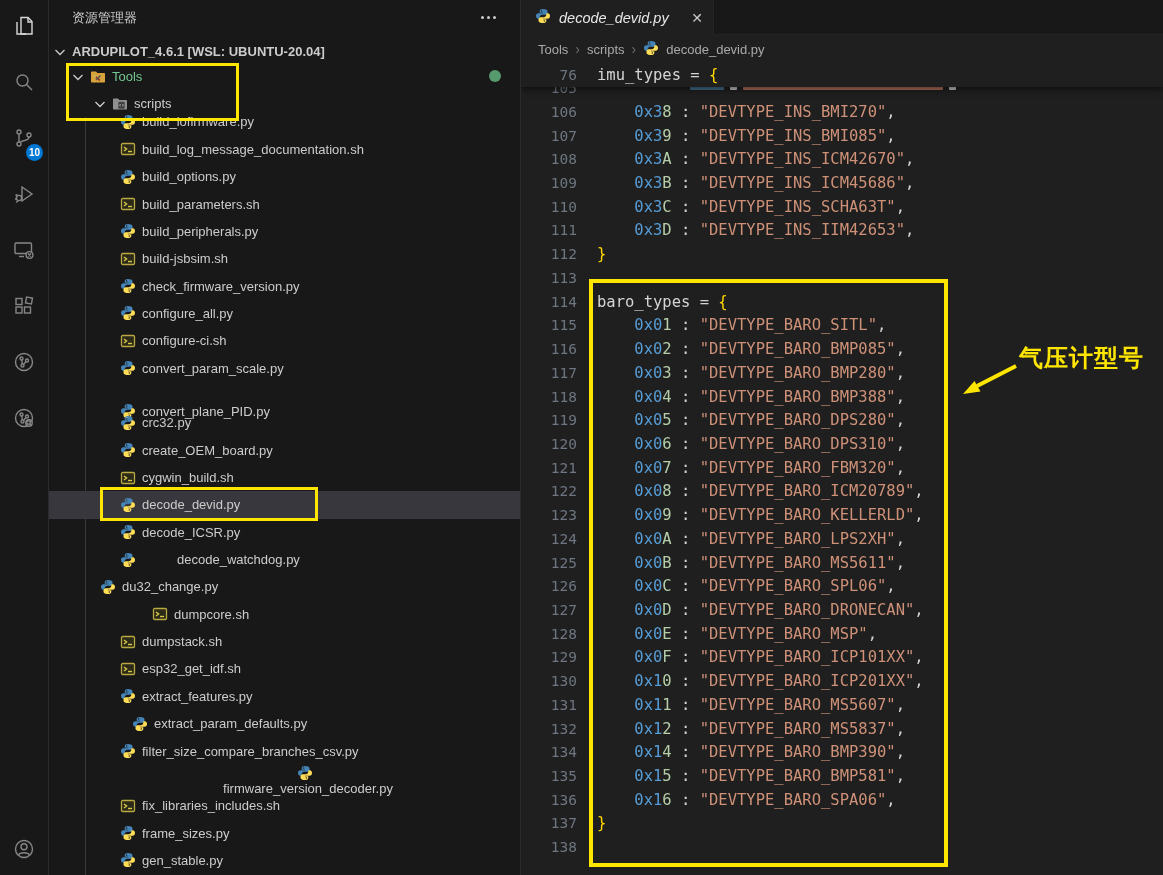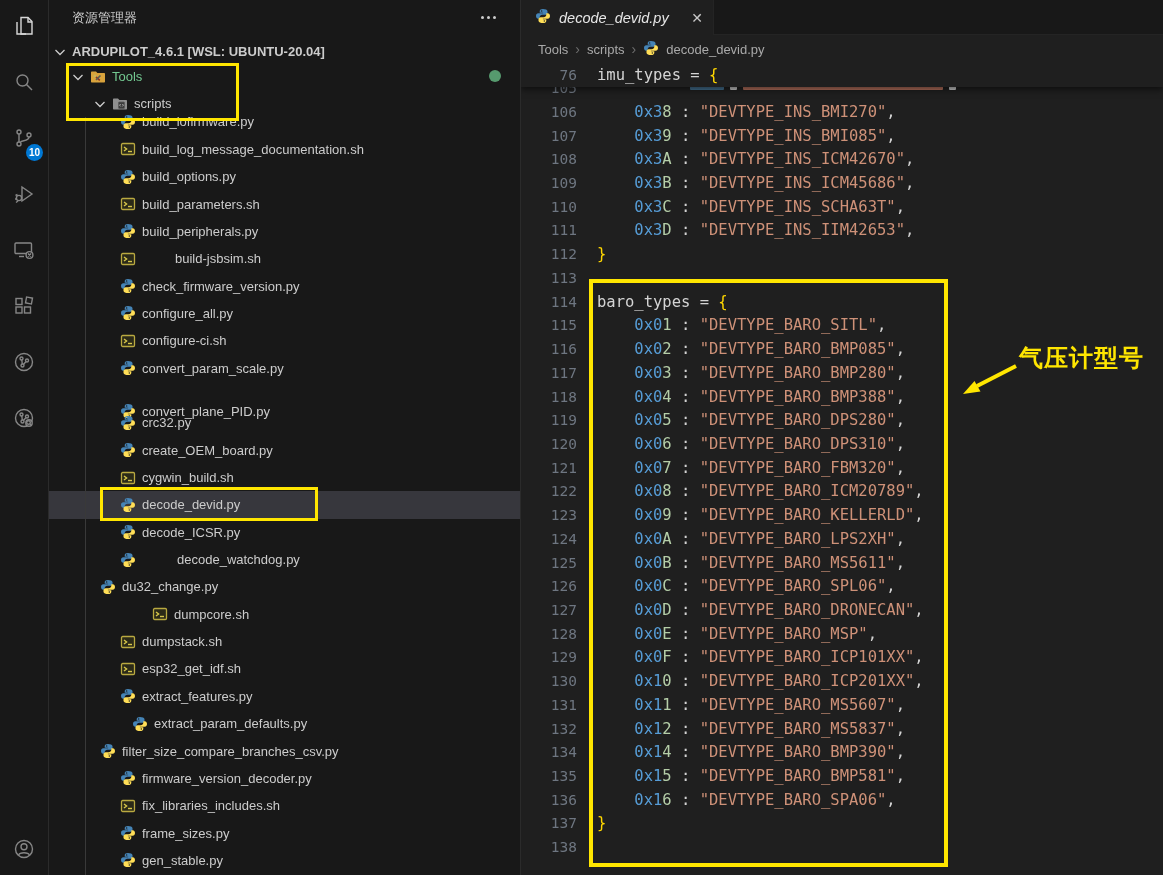--- a/index.html
+++ b/index.html
@@ -208,21 +208,21 @@
             </svg></span>
           <span>build_parameters.sh</span>
         </div>
         <div class="row" style="top: 217.7px; height: 27.35px; padding-left: 72px; box-sizing: border-box;">
           <span class="ficon"><svg viewBox="0 0 16 16" width="16" height="16">
               <path fill="#4584b6" d="M7.9 1C6 1 4.7 1.9 4.7 3.3v1.5h3.4v.5H3.3C1.9 5.3 1 6.4 1 8c0 1.6.9 2.8 2.3 2.8h1.4V9.2c0-1.4 1.2-2.4 2.6-2.4h3.1c1.2 0 2.1-1 2.1-2.1V3.3C12.5 1.9 10.3 1 7.9 1zM6.7 2.3c.4 0 .7.3.7.7s-.3.7-.7.7S6 3.4 6 3s.3-.7.7-.7z"></path>
               <path fill="#ffde57" d="M8.1 15c1.9 0 3.2-.9 3.2-2.3v-1.5H7.9v-.5h4.8c1.4 0 2.3-1.1 2.3-2.7 0-1.6-.9-2.8-2.3-2.8h-1.4v1.6c0 1.4-1.2 2.4-2.6 2.4H5.6c-1.2 0-2.1 1-2.1 2.1v1.4C3.5 14.1 5.7 15 8.1 15zm1.2-1.3c-.4 0-.7-.3-.7-.7s.3-.7.7-.7.7.3.7.7-.3.7-.7.7z"></path>
             </svg></span>
           <span>build_peripherals.py</span>
         </div>
-        <div class="row" style="top: 245.05px; height: 27.35px; padding-left: 72px; box-sizing: border-box; gap: 33px;">
+        <div class="row" style="top: 245.05px; height: 27.35px; padding-left: 72px; box-sizing: border-box;">
           <span class="ficon"><svg viewBox="0 0 16 16" width="16" height="16">
               <rect x="1.5" y="2.5" width="13" height="11" rx="1.2" fill="#2b2a18" stroke="#b9a940" stroke-width="1.3"></rect>
               <path d="M4 6l2.6 2L4 10" stroke="#d6c64a" stroke-width="1.4" fill="none"></path>
               <path d="M8 10.5h4" stroke="#d6c64a" stroke-width="1.4"></path>
             </svg></span>
           <span>build-jsbsim.sh</span>
         </div>
         <div class="row" style="top: 272.4px; height: 27.35px; padding-left: 72px; box-sizing: border-box;">
           <span class="ficon"><svg viewBox="0 0 16 16" width="16" height="16">
               <path fill="#4584b6" d="M7.9 1C6 1 4.7 1.9 4.7 3.3v1.5h3.4v.5H3.3C1.9 5.3 1 6.4 1 8c0 1.6.9 2.8 2.3 2.8h1.4V9.2c0-1.4 1.2-2.4 2.6-2.4h3.1c1.2 0 2.1-1 2.1-2.1V3.3C12.5 1.9 10.3 1 7.9 1zM6.7 2.3c.4 0 .7.3.7.7s-.3.7-.7.7S6 3.4 6 3s.3-.7.7-.7z"></path>
@@ -340,28 +340,28 @@
             </svg></span>
           <span>extract_features.py</span>
         </div>
         <div class="row" style="top: 710px; height: 27.35px; padding-left: 84px; box-sizing: border-box;">
           <span class="ficon"><svg viewBox="0 0 16 16" width="16" height="16">
               <path fill="#4584b6" d="M7.9 1C6 1 4.7 1.9 4.7 3.3v1.5h3.4v.5H3.3C1.9 5.3 1 6.4 1 8c0 1.6.9 2.8 2.3 2.8h1.4V9.2c0-1.4 1.2-2.4 2.6-2.4h3.1c1.2 0 2.1-1 2.1-2.1V3.3C12.5 1.9 10.3 1 7.9 1zM6.7 2.3c.4 0 .7.3.7.7s-.3.7-.7.7S6 3.4 6 3s.3-.7.7-.7z"></path>
               <path fill="#ffde57" d="M8.1 15c1.9 0 3.2-.9 3.2-2.3v-1.5H7.9v-.5h4.8c1.4 0 2.3-1.1 2.3-2.7 0-1.6-.9-2.8-2.3-2.8h-1.4v1.6c0 1.4-1.2 2.4-2.6 2.4H5.6c-1.2 0-2.1 1-2.1 2.1v1.4C3.5 14.1 5.7 15 8.1 15zm1.2-1.3c-.4 0-.7-.3-.7-.7s.3-.7.7-.7.7.3.7.7-.3.7-.7.7z"></path>
             </svg></span>
           <span>extract_param_defaults.py</span>
         </div>
-        <div class="row" style="top: 737.35px; height: 27.35px; padding-left: 52px; box-sizing: border-box;">
+        <div class="row" style="top: 737.35px; height: 27.35px; padding-left: 72px; box-sizing: border-box;">
           <span class="ficon"><svg viewBox="0 0 16 16" width="16" height="16">
               <path fill="#4584b6" d="M7.9 1C6 1 4.7 1.9 4.7 3.3v1.5h3.4v.5H3.3C1.9 5.3 1 6.4 1 8c0 1.6.9 2.8 2.3 2.8h1.4V9.2c0-1.4 1.2-2.4 2.6-2.4h3.1c1.2 0 2.1-1 2.1-2.1V3.3C12.5 1.9 10.3 1 7.9 1zM6.7 2.3c.4 0 .7.3.7.7s-.3.7-.7.7S6 3.4 6 3s.3-.7.7-.7z"></path>
               <path fill="#ffde57" d="M8.1 15c1.9 0 3.2-.9 3.2-2.3v-1.5H7.9v-.5h4.8c1.4 0 2.3-1.1 2.3-2.7 0-1.6-.9-2.8-2.3-2.8h-1.4v1.6c0 1.4-1.2 2.4-2.6 2.4H5.6c-1.2 0-2.1 1-2.1 2.1v1.4C3.5 14.1 5.7 15 8.1 15zm1.2-1.3c-.4 0-.7-.3-.7-.7s.3-.7.7-.7.7.3.7.7-.3.7-.7.7z"></path>
             </svg></span>
           <span>filter_size_compare_branches_csv.py</span>
         </div>
-        <div class="row" style="top: 764.7px; height: 27.35px; padding-left: 72px; box-sizing: border-box;">
+        <div class="row" style="top: 764.7px; height: 27.35px; padding-left: 48px; box-sizing: border-box; flex-direction: column;">
           <span class="ficon"><svg viewBox="0 0 16 16" width="16" height="16">
               <path fill="#4584b6" d="M7.9 1C6 1 4.7 1.9 4.7 3.3v1.5h3.4v.5H3.3C1.9 5.3 1 6.4 1 8c0 1.6.9 2.8 2.3 2.8h1.4V9.2c0-1.4 1.2-2.4 2.6-2.4h3.1c1.2 0 2.1-1 2.1-2.1V3.3C12.5 1.9 10.3 1 7.9 1zM6.7 2.3c.4 0 .7.3.7.7s-.3.7-.7.7S6 3.4 6 3s.3-.7.7-.7z"></path>
               <path fill="#ffde57" d="M8.1 15c1.9 0 3.2-.9 3.2-2.3v-1.5H7.9v-.5h4.8c1.4 0 2.3-1.1 2.3-2.7 0-1.6-.9-2.8-2.3-2.8h-1.4v1.6c0 1.4-1.2 2.4-2.6 2.4H5.6c-1.2 0-2.1 1-2.1 2.1v1.4C3.5 14.1 5.7 15 8.1 15zm1.2-1.3c-.4 0-.7-.3-.7-.7s.3-.7.7-.7.7.3.7.7-.3.7-.7.7z"></path>
             </svg></span>
           <span>firmware_version_decoder.py</span>
         </div>
         <div class="row" style="top: 792.05px; height: 27.35px; padding-left: 72px; box-sizing: border-box;">
           <span class="ficon"><svg viewBox="0 0 16 16" width="16" height="16">
               <rect x="1.5" y="2.5" width="13" height="11" rx="1.2" fill="#2b2a18" stroke="#b9a940" stroke-width="1.3"></rect>
               <path d="M4 6l2.6 2L4 10" stroke="#d6c64a" stroke-width="1.4" fill="none"></path>

